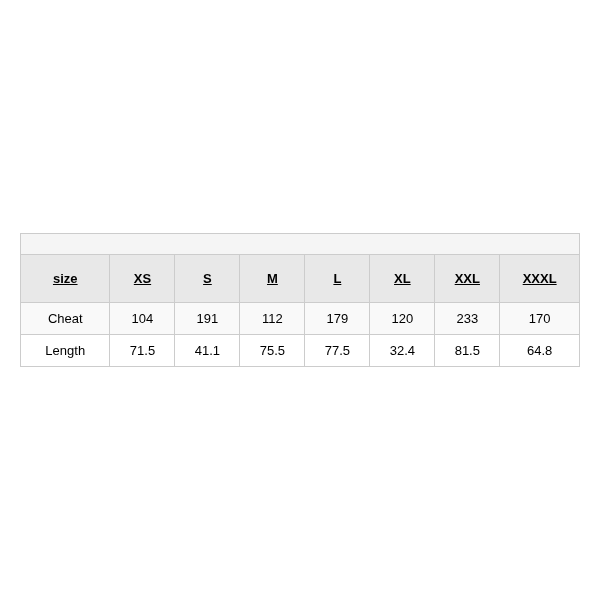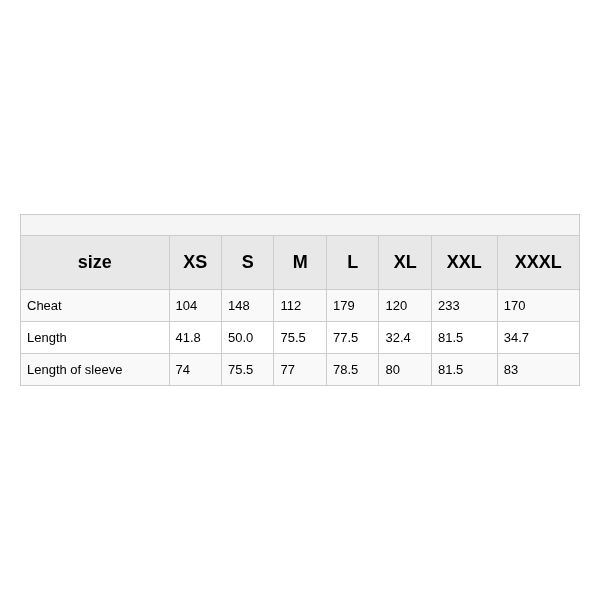--- a/index.html
+++ b/index.html
@@ -32,28 +32,30 @@
       text-align: center;
       font-size: 16px;
       font-weight: bold;
       padding: 10px 8px;
       background-color: #f5f5f5;
       border: 1px solid #cccccc;
     }
 
     .size-chart-table .header-row td {
       text-align: center;
-      font-size: 18px;
+      font-size: 13px;
       font-weight: bold;
       padding: 16px 6px;
       background-color: #e8e8e8;
       border: 1px solid #cccccc;
+      text-decoration: underline;
     }
 
     .size-chart-table .data-row td {
+      text-align: center;
       font-size: 13px;
       padding: 8px 6px;
       border: 1px solid #cccccc;
     }
 
     .size-chart-table .data-row:nth-child(odd) td {
       background-color: #f9f9f9;
     }
 
     .size-chart-table .data-row:nth-child(even) td {
@@ -81,42 +83,32 @@
       <td>S</td>
       <td>M</td>
       <td>L</td>
       <td>XL</td>
       <td>XXL</td>
       <td>XXXL</td>
     </tr>
     <tr class="data-row">
       <td class="label-cell">Cheat</td>
       <td>104</td>
-      <td>148</td>
+      <td>191</td>
       <td>112</td>
       <td>179</td>
       <td>120</td>
       <td>233</td>
       <td>170</td>
     </tr>
     <tr class="data-row">
       <td class="label-cell">Length</td>
-      <td>41.8</td>
-      <td>50.0</td>
+      <td>71.5</td>
+      <td>41.1</td>
       <td>75.5</td>
       <td>77.5</td>
       <td>32.4</td>
       <td>81.5</td>
-      <td>34.7</td>
-    </tr>
-    <tr class="data-row">
-      <td class="label-cell">Length of sleeve</td>
-      <td>74</td>
-      <td>75.5</td>
-      <td>77</td>
-      <td>78.5</td>
-      <td>80</td>
-      <td>81.5</td>
-      <td>83</td>
+      <td>64.8</td>
     </tr>
   </tbody>
     </table>
 </div>
 
 </body></html>

